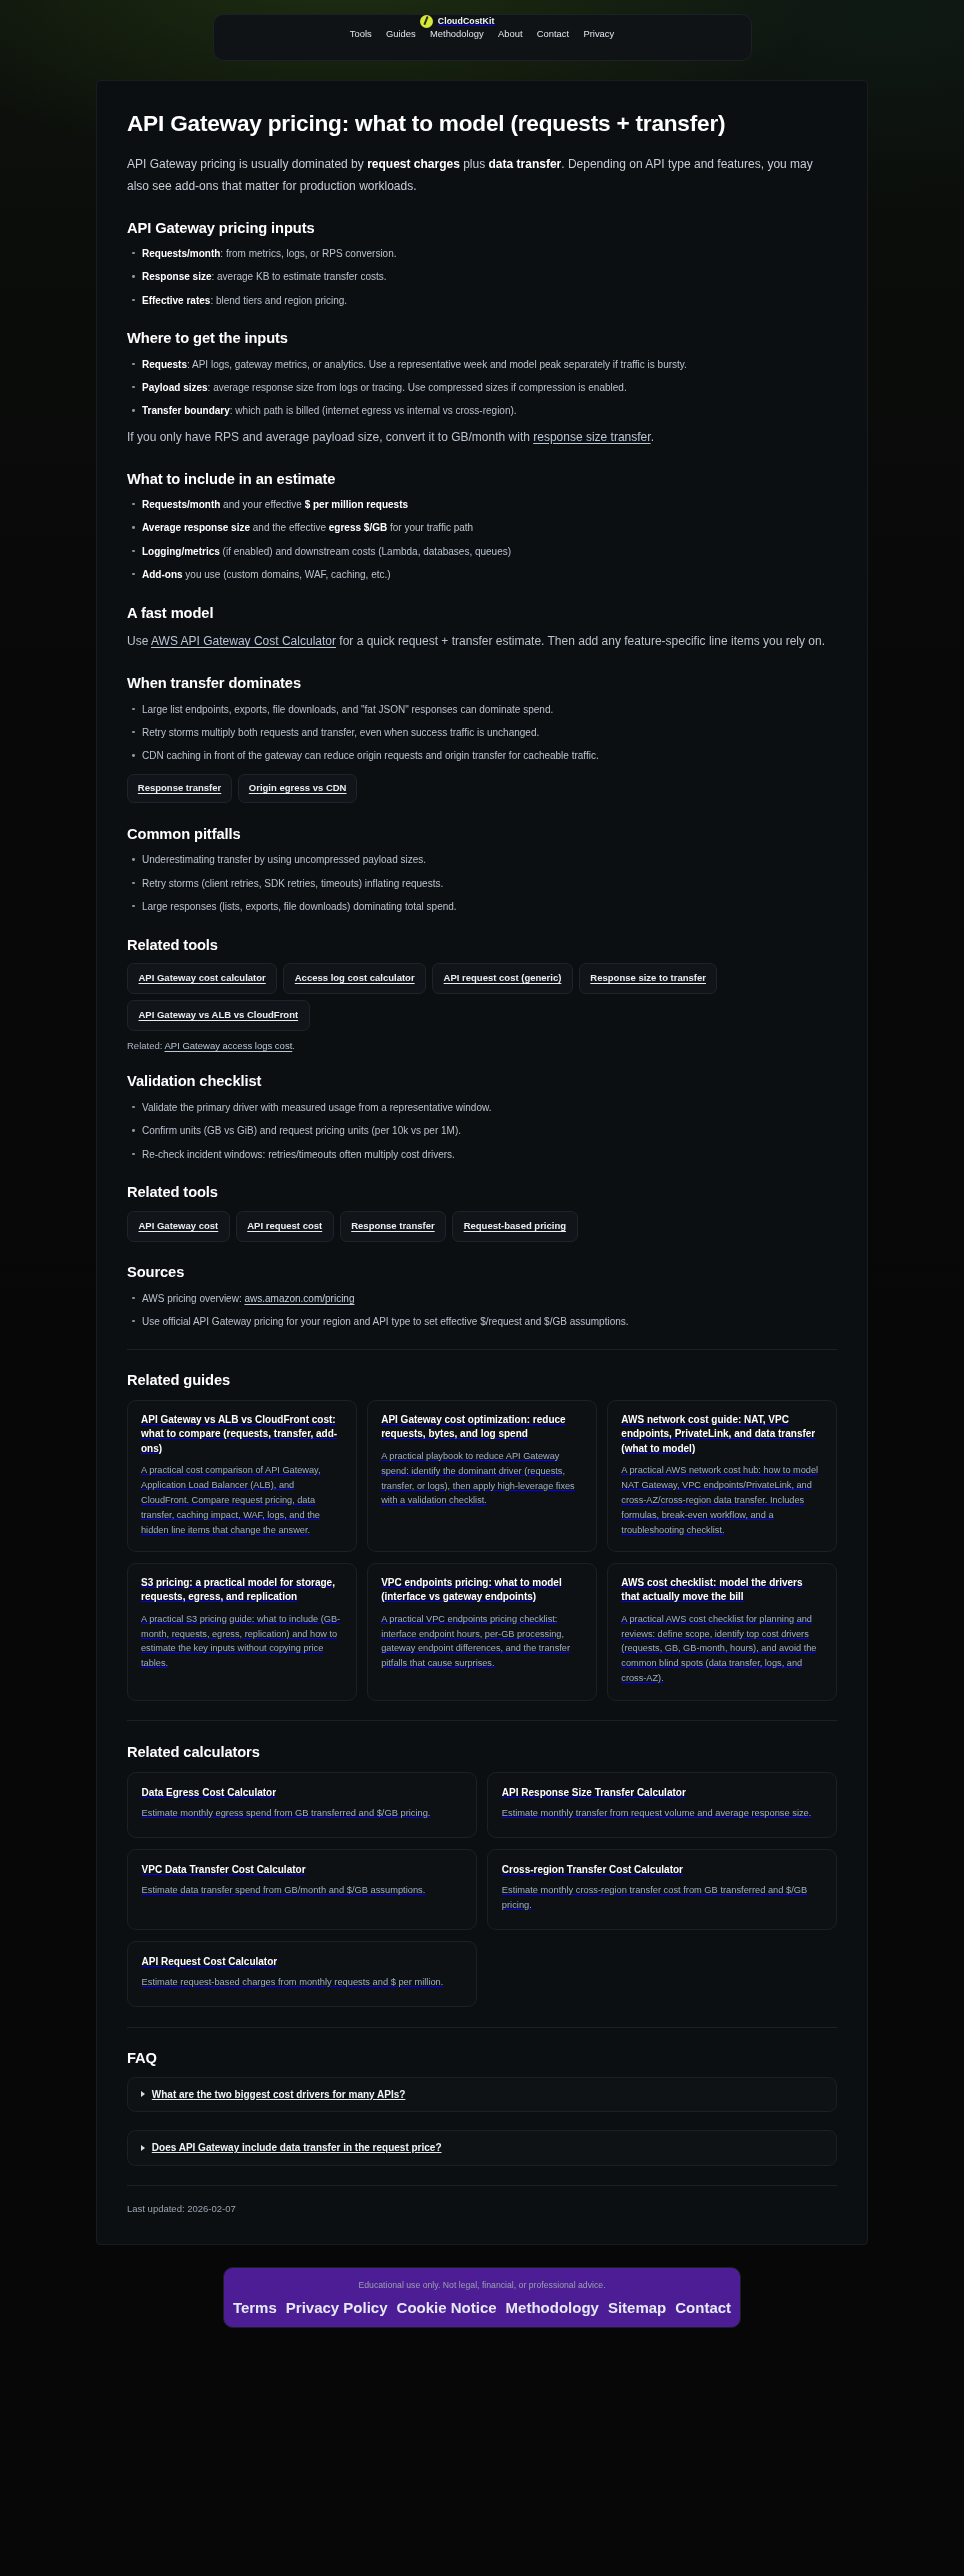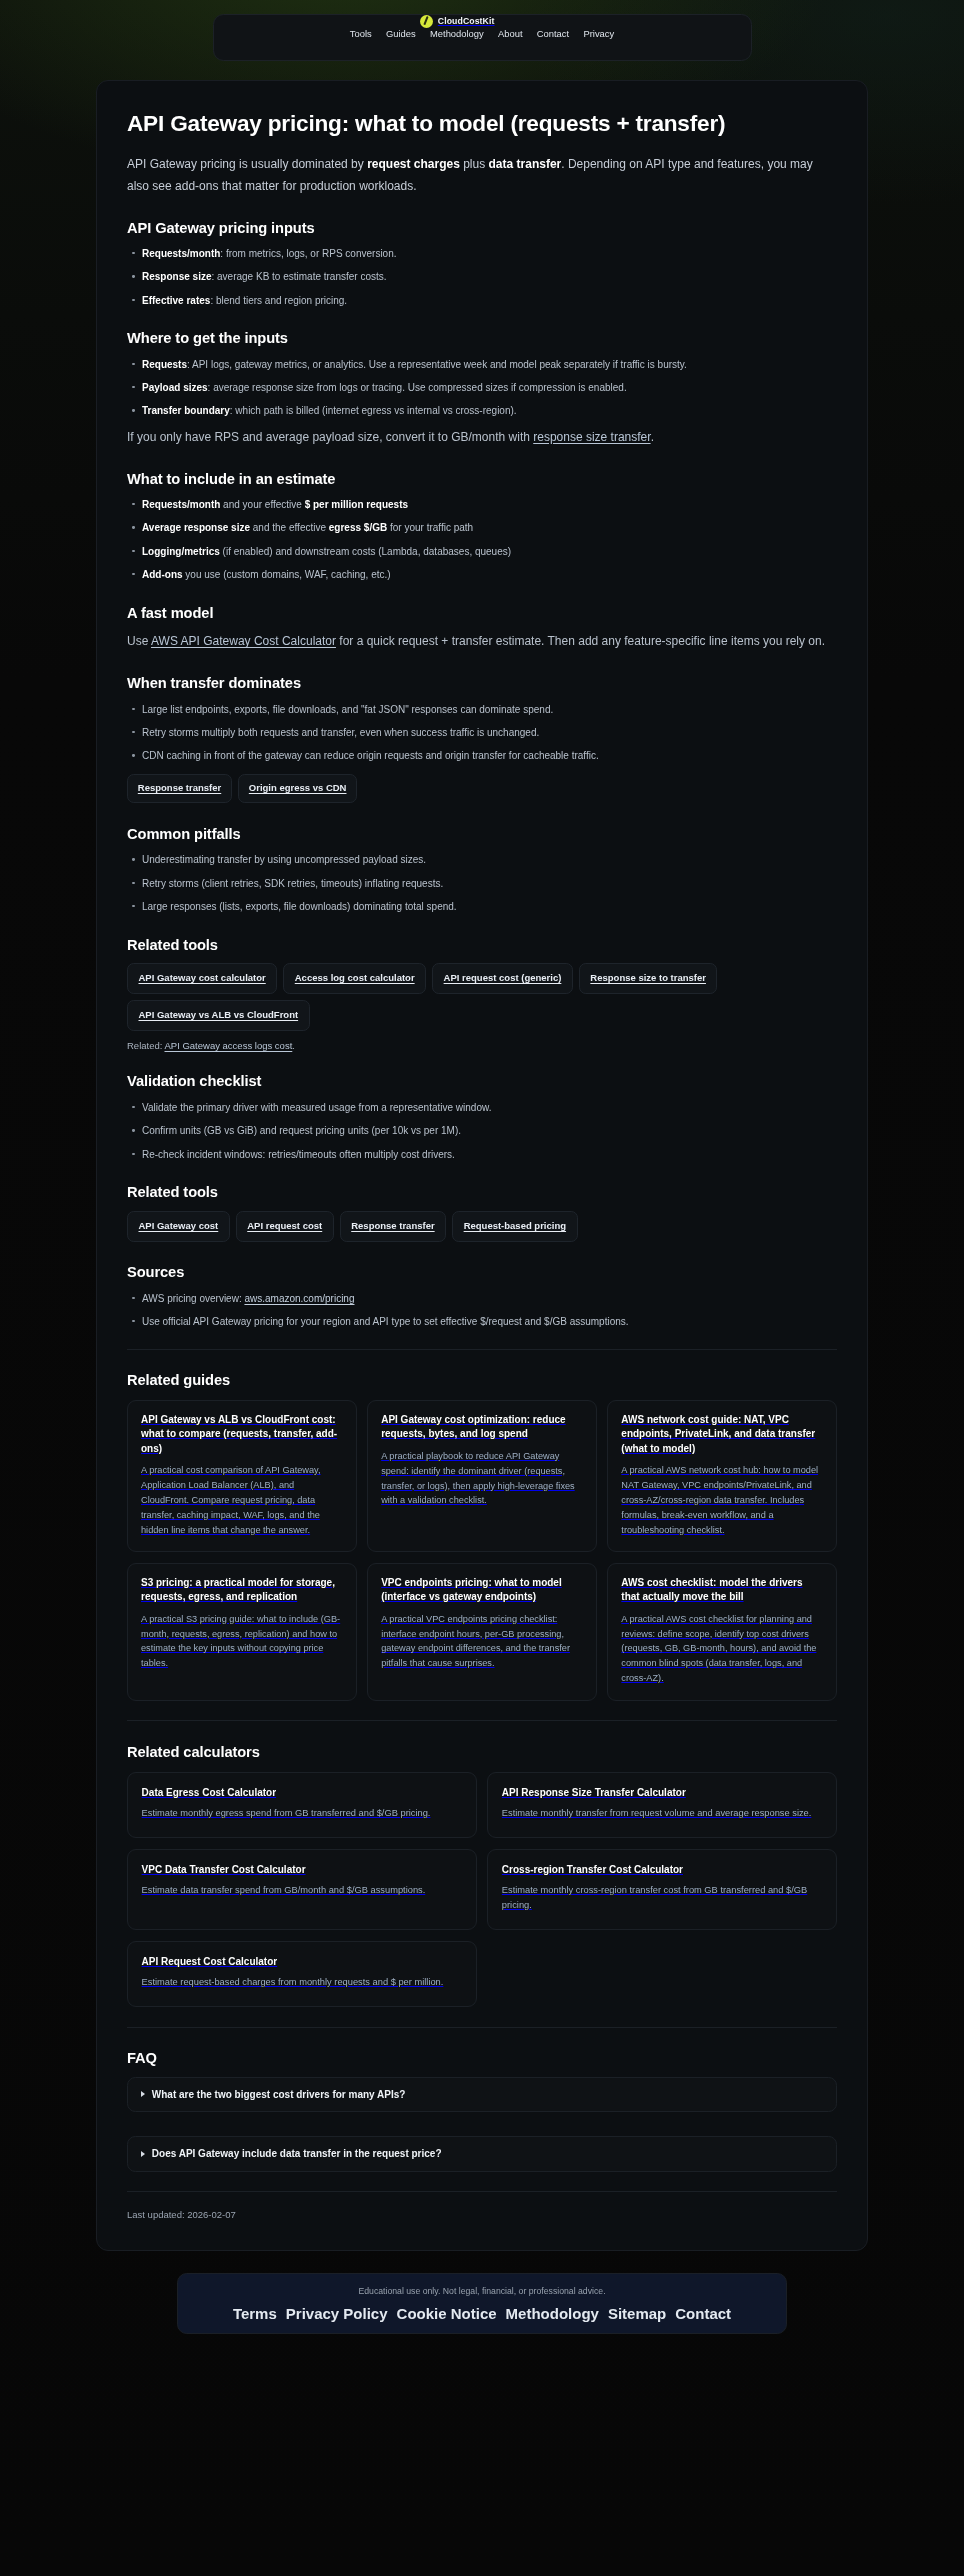--- a/index.html
+++ b/index.html
@@ -85,21 +85,21 @@
     text-decoration: none;
     white-space: nowrap;
   }
 
   
   .article {
     width: 772px;
     margin: 19.6px auto 0 auto;
     background: #0c0f12;
     border: 0.8px solid #191d23;
-    border-radius: 12px;
+    border-radius: 4px;
     padding: 29px 30px 30px 30px;
   }
 
   h1.page-title {
     font-size: 22.6px;
     line-height: 1.22;
     font-weight: bold;
     letter-spacing: -0.2px;
     color: #ffffff;
     margin-bottom: 16.6px;
@@ -236,21 +236,21 @@
     color: #ffffff;
     margin-bottom: 8.3px;
   }
   .ccard-desc {
     font-size: 9.3px;
     line-height: 1.6;
     color: #9fb0c4;
   }
 
   
-  .faq-list { margin-top: 4px; display: flex; flex-direction: column; gap: 24px; }
+  .faq-list { margin-top: 4px; display: flex; flex-direction: column; gap: 18px; text-decoration: underline; }
   .faq-item {
     background: #0f1215;
     border: 0.8px solid #1b2026;
     border-radius: 8.3px;
     padding: 11.3px 13px;
     display: flex;
     align-items: center;
     gap: 6.8px;
   }
   .faq-caret {
@@ -272,22 +272,22 @@
     margin-top: 16.6px;
   }
 
   
   .footer-outer {
     display: flex;
     justify-content: center;
     padding: 22.6px 0 19.6px 0;
   }
   .footer-bar {
-    width: 610px;
-    background: #0f172a;
+    width: 518px;
+    background: #4c1d95;
     border: 0.8px solid #1a1f26;
     border-radius: 9.8px;
     padding: 11.3px 15px;
     display: flex;
     align-items: center;
     justify-content: center;
     gap: 9px;
     flex-wrap: wrap;
   }
   .footer-note {

